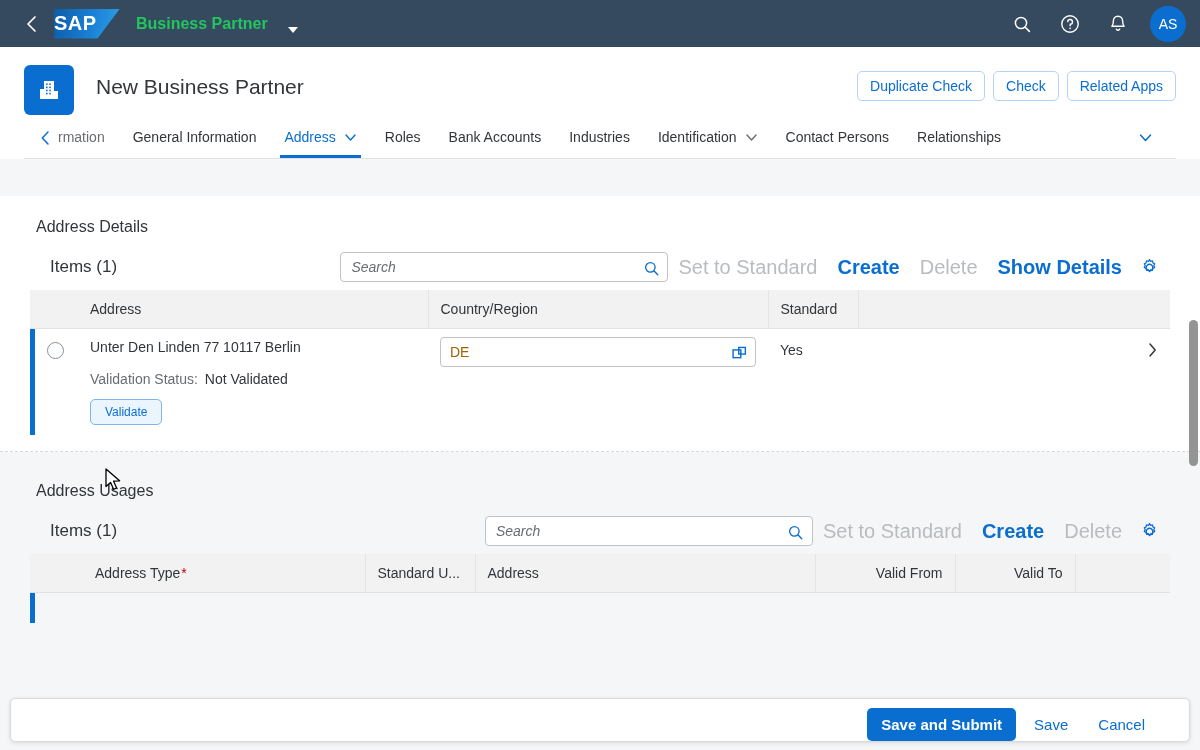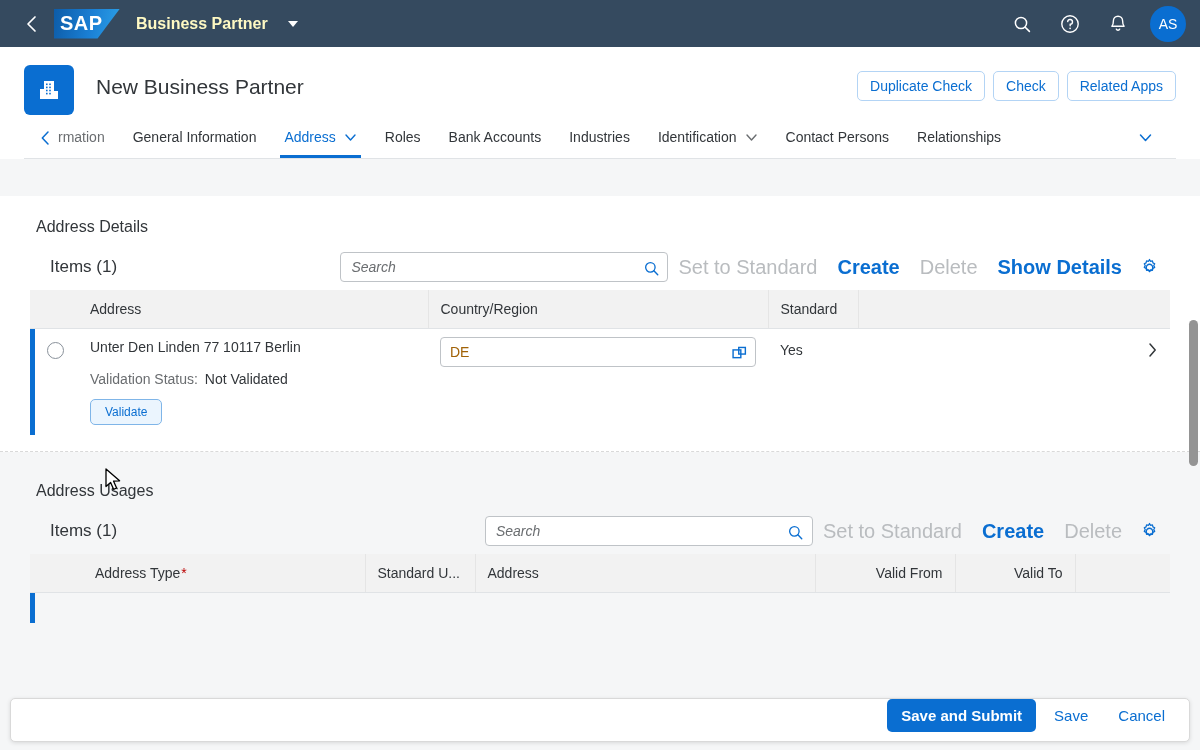--- a/index.html
+++ b/index.html
@@ -18,30 +18,30 @@
     padding: 0 14px;
   }
   .shell-back {
     width: 34px; height: 34px; display: flex; align-items: center; justify-content: center;
     color: #fff; cursor: pointer; margin-right: 6px;
   }
   .sap-logo {
     width: 66px; height: 30px; position: relative;
     background: linear-gradient(100deg, #0d5ca8 0%, #1a7fd4 55%, #2ca1e8 100%);
     clip-path: polygon(0 0, 100% 0, 66% 100%, 0 100%);
-    display: flex; align-items: center; padding-left: 6px;
+    display: flex; align-items: center; 
     margin-right: 16px;
   }
   .sap-logo span {
     color: #fff; font-weight: bold; font-size: 20px; letter-spacing: .5px;
     font-family: "Liberation Sans", sans-serif;
   }
   .shell-title {
-    color: #fef9c3; font-size: 16px; font-weight: bold;
-    display: flex; align-items: center; gap: 20px; cursor: pointer;
+    color: #22c55e; font-size: 16px; font-weight: bold;
+    display: flex; align-items: flex-end; gap: 20px; cursor: pointer;
   }
   .caret-down {
     width: 0; height: 0; border-left: 5px solid transparent;
     border-right: 5px solid transparent; border-top: 6px solid #fff;
   }
   .shell-spacer { flex: 1; }
   .shell-icons { display: flex; align-items: center; gap: 12px; }
   .shell-icon {
     width: 36px; height: 36px; display: flex; align-items: center; justify-content: center;
     color: #fff; cursor: pointer;
@@ -195,22 +195,22 @@
   
   .vscroll {
     position: absolute; right: 2px; top: 124px; width: 9px; height: 146px;
     background: #949494; border-radius: 5px;
   }
 
   
   .footer-bar {
     position: absolute; left: 10px; right: 10px; bottom: 8px; height: 44px;
     background: #fff; border: 1px solid #d9d9d9; border-radius: 5px;
-    display: flex; align-items: flex-start; justify-content: flex-end;
-    padding: 0 12px; gap: 6px;
+    display: flex; align-items: flex-end; justify-content: flex-end;
+    padding: 0 32px; gap: 6px;
     box-shadow: 0 1px 4px rgba(0,0,0,.12);
   }
   .btn-primary {
     background: #0a6ed1; color: #fff; border: none; border-radius: 5px;
     font-size: 15px; font-weight: bold; padding: 8px 14px; cursor: pointer;
     font-family: "Liberation Sans", sans-serif;
   }
   .btn-transparent {
     background: transparent; border: none; color: #0a6ed1; font-size: 15px;
     padding: 8px 12px; cursor: pointer; font-family: "Liberation Sans", sans-serif;

